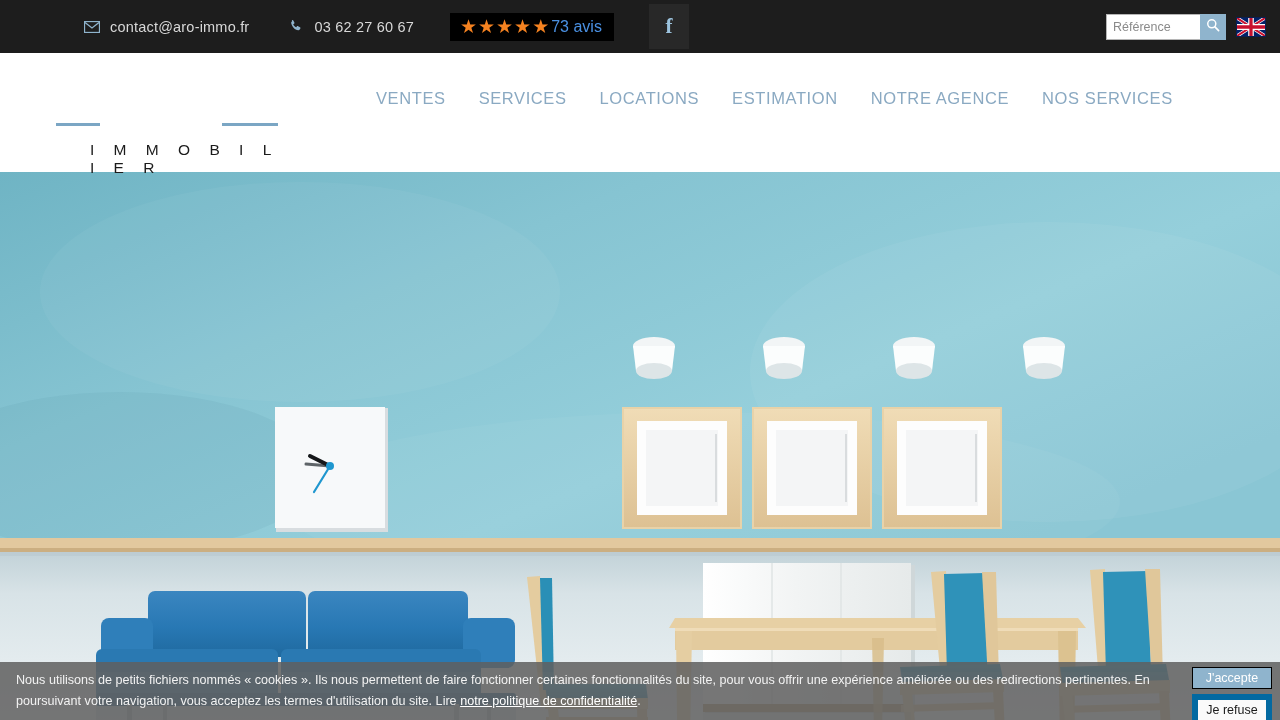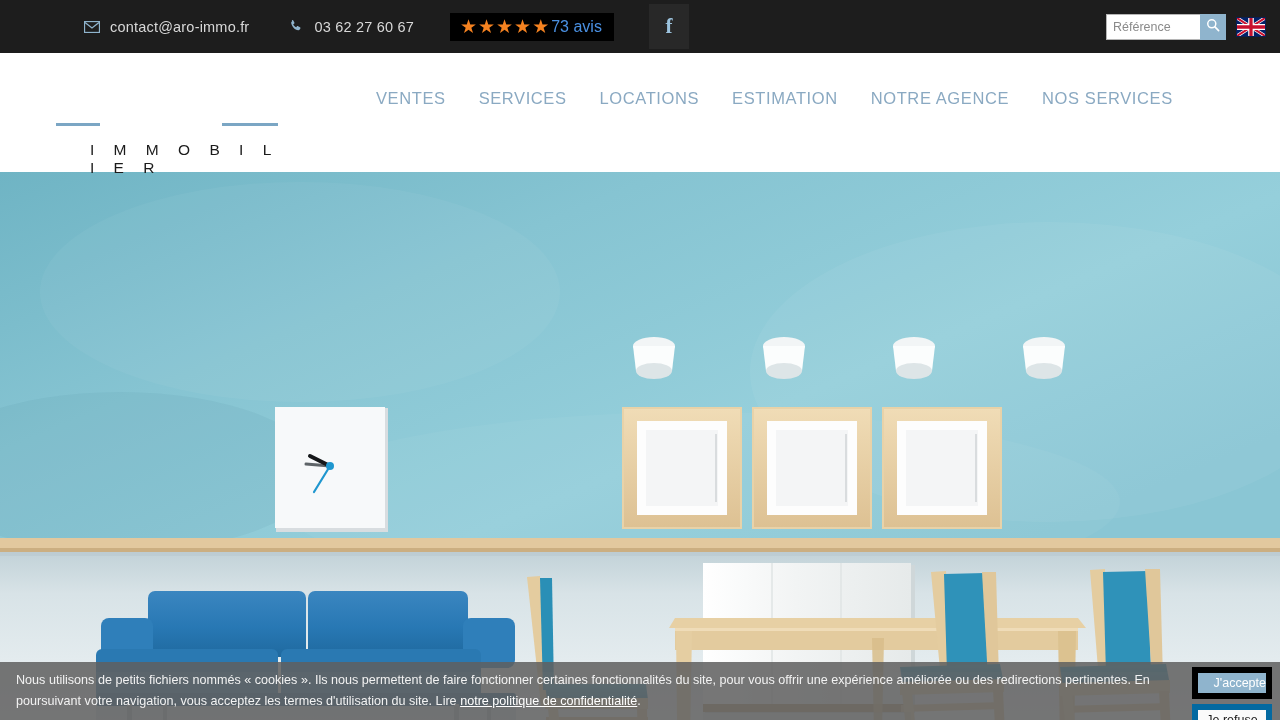--- a/index.html
+++ b/index.html
@@ -115,22 +115,22 @@
     color: #f2f2f2; font-size: 12.6px; line-height: 21px;
     padding-left: 16px; width: 1175px;
     font-family: "Liberation Sans", sans-serif;
   }
   .cookie-text a { color: #fff; text-decoration: underline; }
   .cookie-actions {
     position: absolute; right: 8px; top: 5px;
     display: flex; flex-direction: column; gap: 5px; align-items: stretch; width: 80px;
   }
   .btn-accept {
-    background: #8fb4cd; color: #fff; border: 6px solid #000000;
-    font-size: 12.5px; padding: 3px 0; text-align: right; cursor: pointer;
+    background: #8fb4cd; color: #fff; border: 1px solid #000000;
+    font-size: 12.5px; padding: 3px 0; text-align: center; cursor: pointer;
     font-family: "Liberation Sans", sans-serif;
   }
   .btn-refuse {
     background: #fafafa; color: #1b1b1b; border: 6px solid #0369a1;
     font-size: 12.5px; padding: 3px 0; text-align: center; cursor: pointer;
     font-family: "Liberation Sans", sans-serif;
   }
 </style>
 </head>
 <body>

